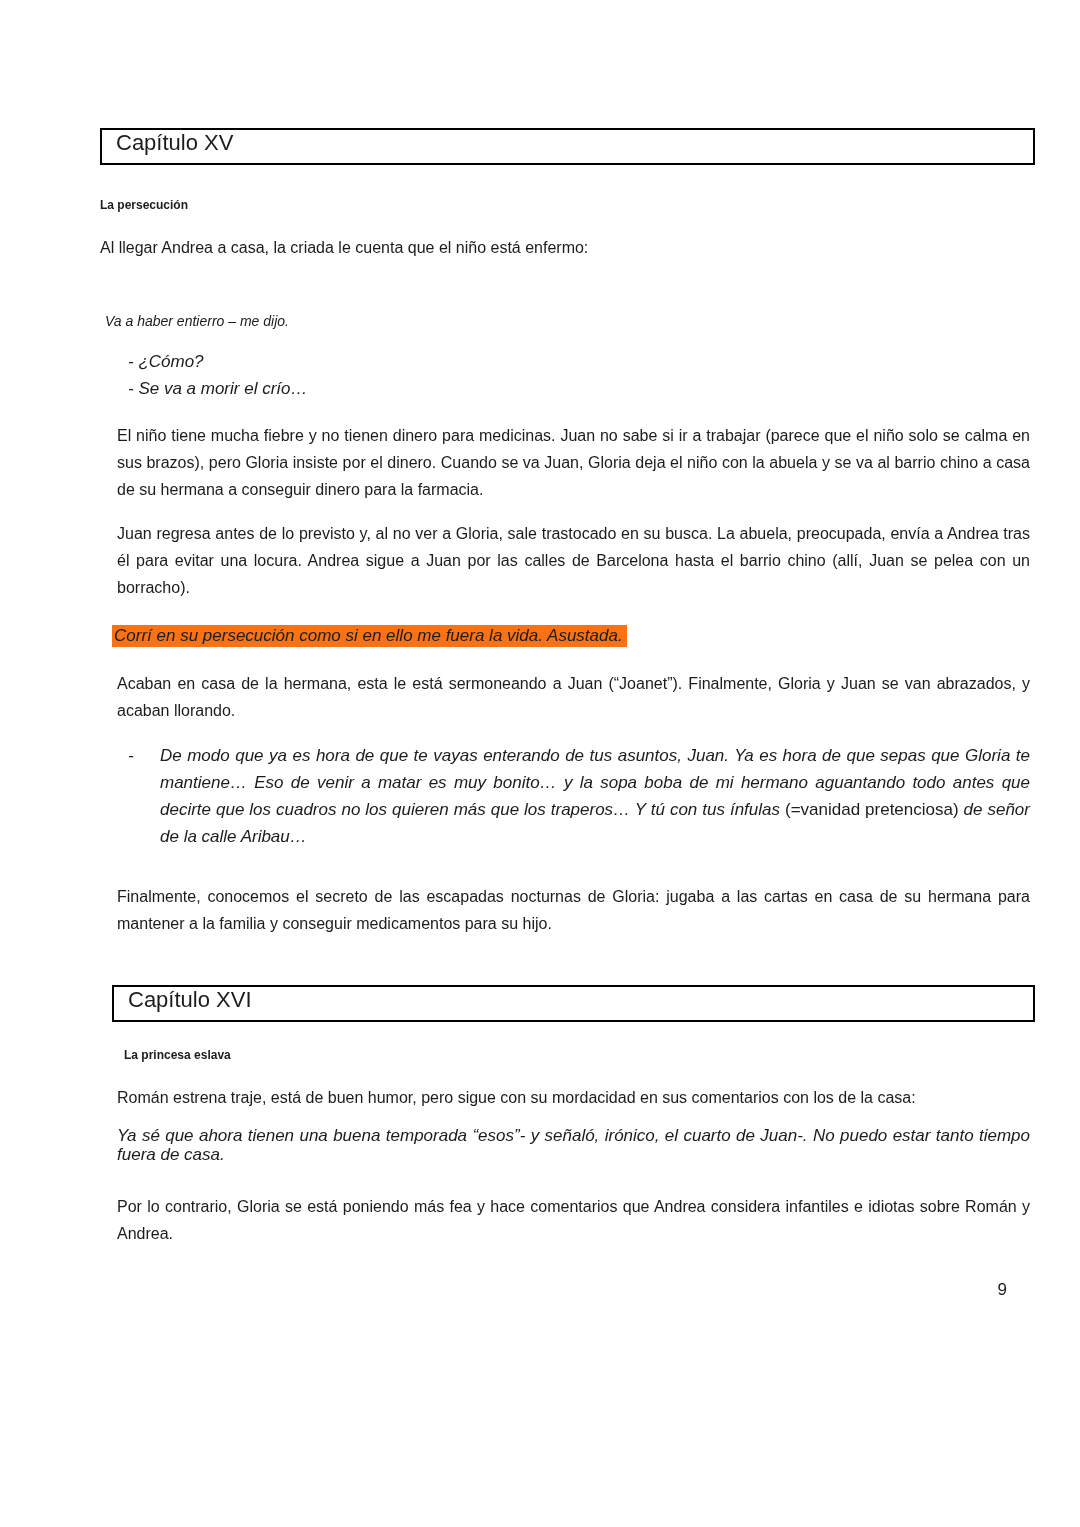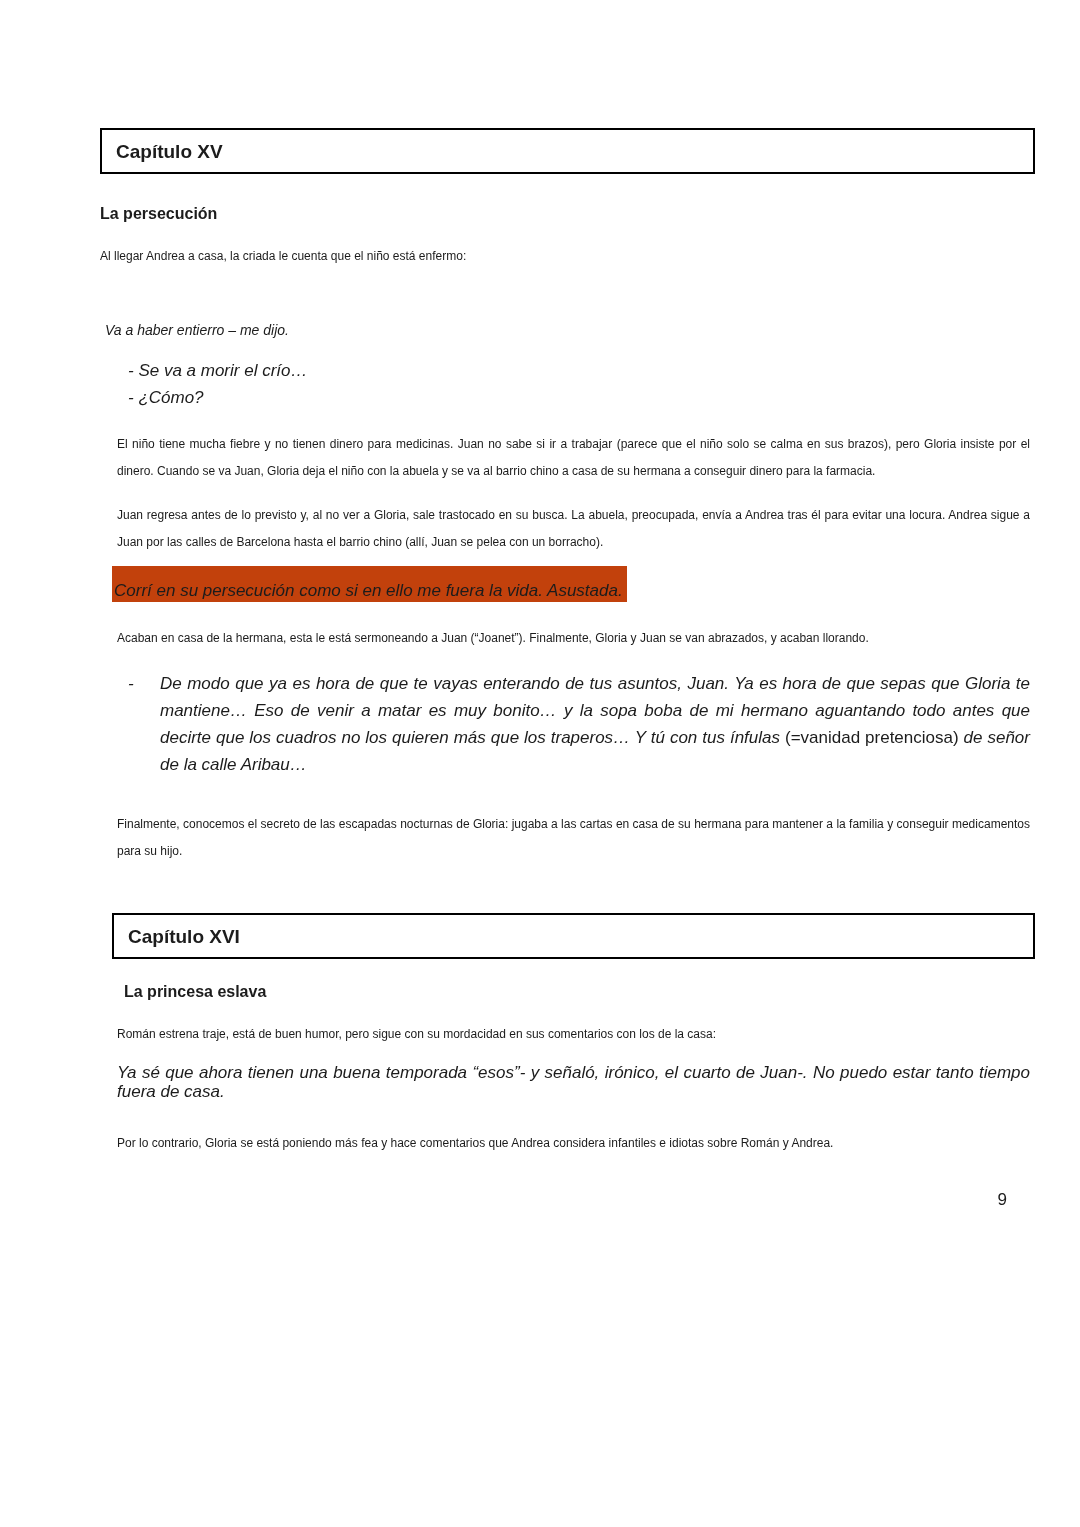--- a/index.html
+++ b/index.html
@@ -16,41 +16,41 @@
     overflow: hidden;
   }
   .page-content {
     padding: 128px 45px 0 100px; 
     box-sizing: border-box;
   }
   
   .chapter-box {
     border: 2px solid #000000;
     box-sizing: border-box;
-    font-weight: bold;
-    font-size: 19px;
+    font-weight: normal;
+    font-size: 22px;
     line-height: 22px;
-    padding: 11px 14px 9px 14px;
+    padding: 2px 14px 9px 14px;
   }
   .chapter-box.second {
     margin-left: 12px;
     margin-top: 48px;
   }
   
   .section-title {
     font-weight: bold;
-    font-size: 16px;
+    font-size: 12px;
     line-height: 22px;
     margin: 0;
   }
   .st-1 { margin-top: 29px; }
   .st-2 { margin-top: 22px; margin-left: 24px; }
   
   .para {
-    font-size: 12px;
+    font-size: 16px;
     line-height: 27px;
     margin: 0 5px 0 17px;
     text-align: justify;
   }
   .para.no-just { text-align: left; }
   .intro { margin-top: 18px; margin-left: 0; }
   .quote-line {
     font-style: italic;
     font-size: 14px;
     line-height: 27px;
@@ -60,22 +60,22 @@
     font-style: italic;
     font-size: 17px;
     line-height: 27px;
     margin: 13px 0 0 28px;
   }
   .p-elnino   { margin-top: 20px; }
   .p-juan     { margin-top: 17px; }
   .hl-row     { margin: 21px 5px 0 12px; font-size: 17px; line-height: 27px; }
   .hl-row span {
     font-style: italic;
-    background: #c2410c;
-    padding: 15px 4px 2px 2px;
+    background: #f97316;
+    padding: 1px 4px 2px 2px;
   }
   .p-acaban   { margin-top: 21px; }
   .block-quote {
     display: flex;
     margin: 18px 5px 0 28px;
     font-size: 17px;
     line-height: 27px;
     font-style: italic;
   }
   .block-quote .dash {
@@ -114,22 +114,22 @@
     <span>Capítulo XV</span>
   </div>
 
   <div class="section-title st-1">La persecución</div>
 
   <p class="para no-just intro">Al llegar Andrea a casa, la criada le cuenta que el niño está enfermo:</p>
 
   <p class="quote-line">Va a haber entierro – me dijo.</p>
 
   <div class="dialogue">
+    <div>- ¿Cómo?</div>
     <div>- Se va a morir el crío…</div>
-    <div>- ¿Cómo?</div>
   </div>
 
   <p class="para p-elnino">El niño tiene mucha fiebre y no tienen dinero para medicinas. Juan no sabe si ir a trabajar (parece que el niño solo se calma en sus brazos), pero Gloria insiste por el dinero. Cuando se va Juan, Gloria deja el niño con la abuela y se va al barrio chino a casa de su hermana a conseguir dinero para la farmacia.</p>
 
   <p class="para p-juan">Juan regresa antes de lo previsto y, al no ver a Gloria, sale trastocado en su busca. La abuela, preocupada, envía a Andrea tras él para evitar una locura. Andrea sigue a Juan por las calles de Barcelona hasta el barrio chino (allí, Juan se pelea con un borracho).</p>
 
   <div class="hl-row">
     <span>Corrí en su persecución como si en ello me fuera la vida. Asustada.</span>
   </div>
 

